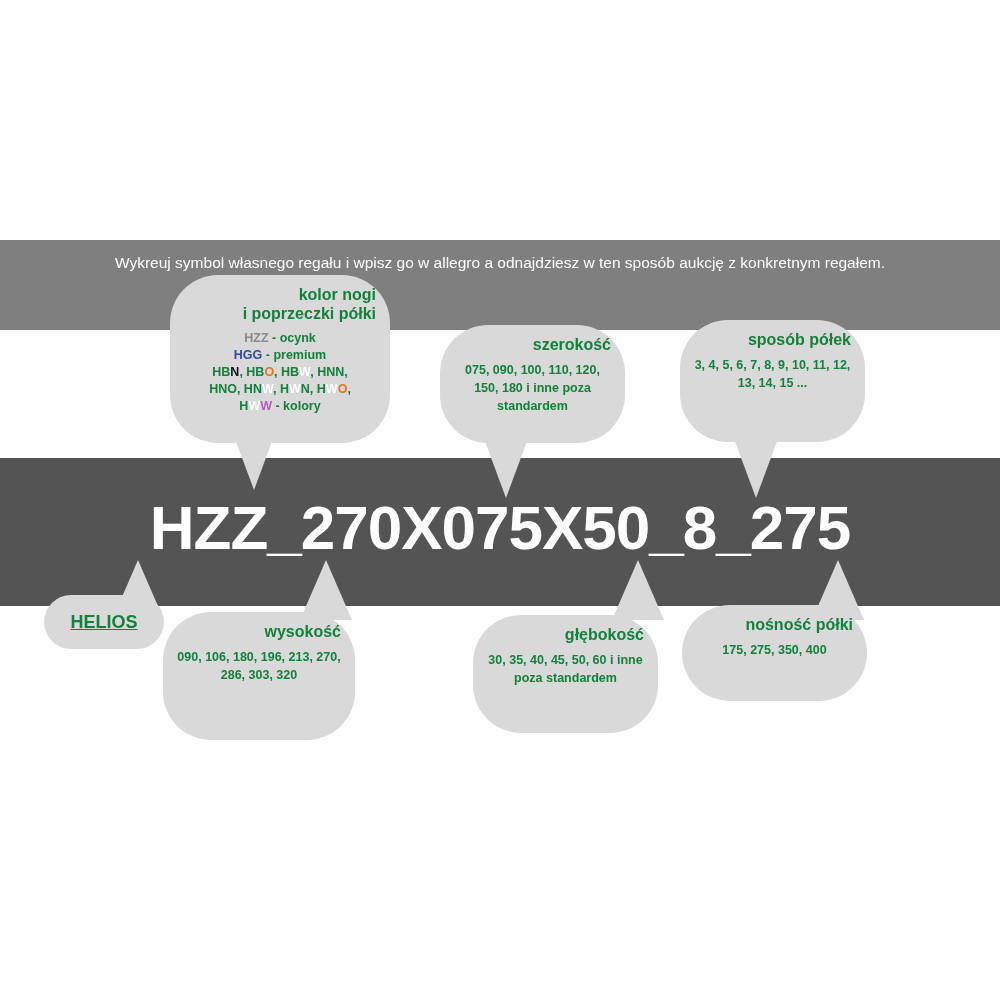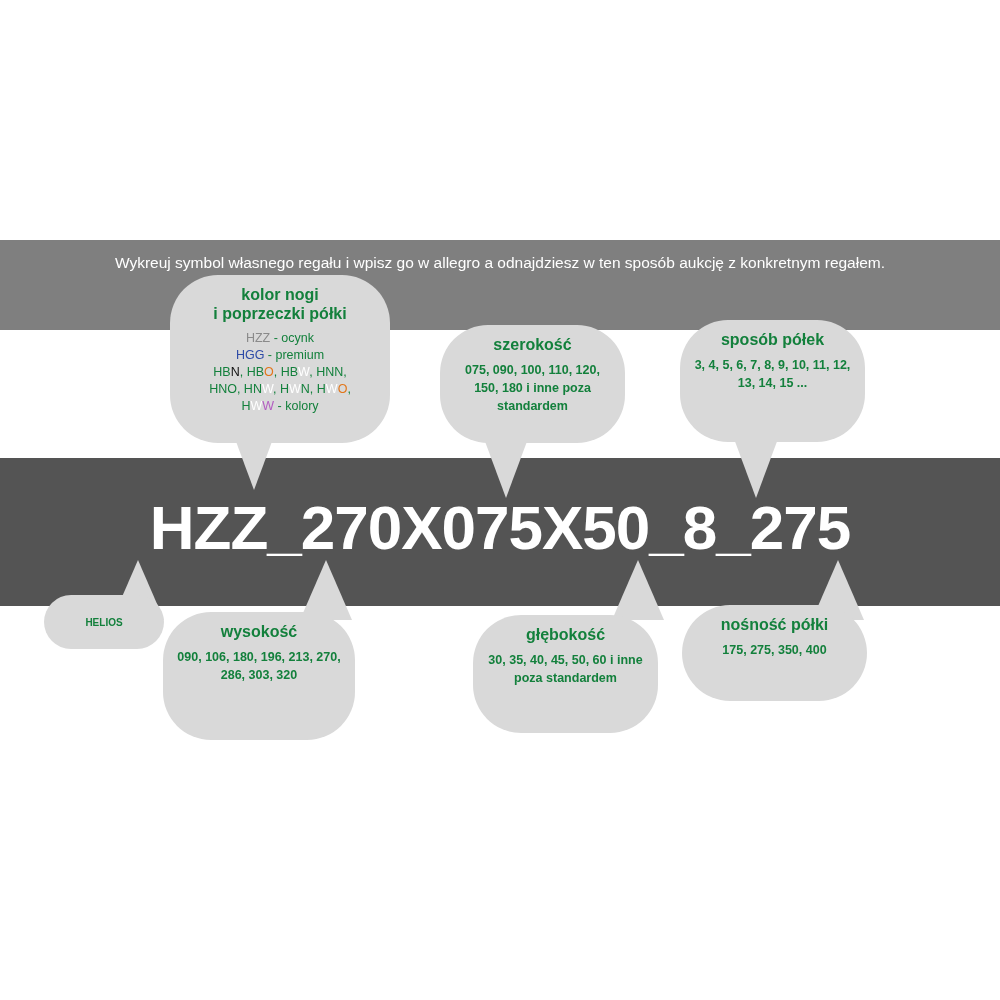--- a/index.html
+++ b/index.html
@@ -59,48 +59,49 @@
     box-sizing: border-box;
     text-align: center;
     padding: 10px 14px;
     color: #1e7a36;
   }
   .bubble .title {
     font-size: 16px;
     font-weight: bold;
     color: #13803c;
     line-height: 19px;
+    text-align: right;
   }
   .bubble .body {
     margin-top: 7px;
     font-size: 12.5px;
     font-weight: bold;
     color: #13803c;
     line-height: 18px;
   }
-  .bubble.small .title { font-size: 10px; }
+  .bubble.small .title { font-size: 18px; text-decoration: underline; }
 
   
   .tail {
     position: absolute;
     width: 0;
     height: 0;
     border-style: solid;
   }
   .tail-down {
     border-width: 70px 26px 0 26px;
     border-color: #d9d9d9 transparent transparent transparent;
   }
   .tail-up {
     border-width: 0 26px 60px 26px;
     border-color: transparent transparent #d9d9d9 transparent;
   }
 
   
-  .sw { font-weight: normal; margin-top: 9px; }
+  .sw { font-weight: bold; margin-top: 9px; }
   .c-green  { color: #13803c; }
   .c-grey   { color: #8a8a8a; }
   .c-blue   { color: #2c49a6; }
   .c-black  { color: #111111; }
   .c-orange { color: #e2761b; }
   .c-white  { color: #ffffff; }
   .c-rainbow{ color: #b35cc1; }
 
   .line { line-height: 17px; font-size: 12.5px; }
 </style>

